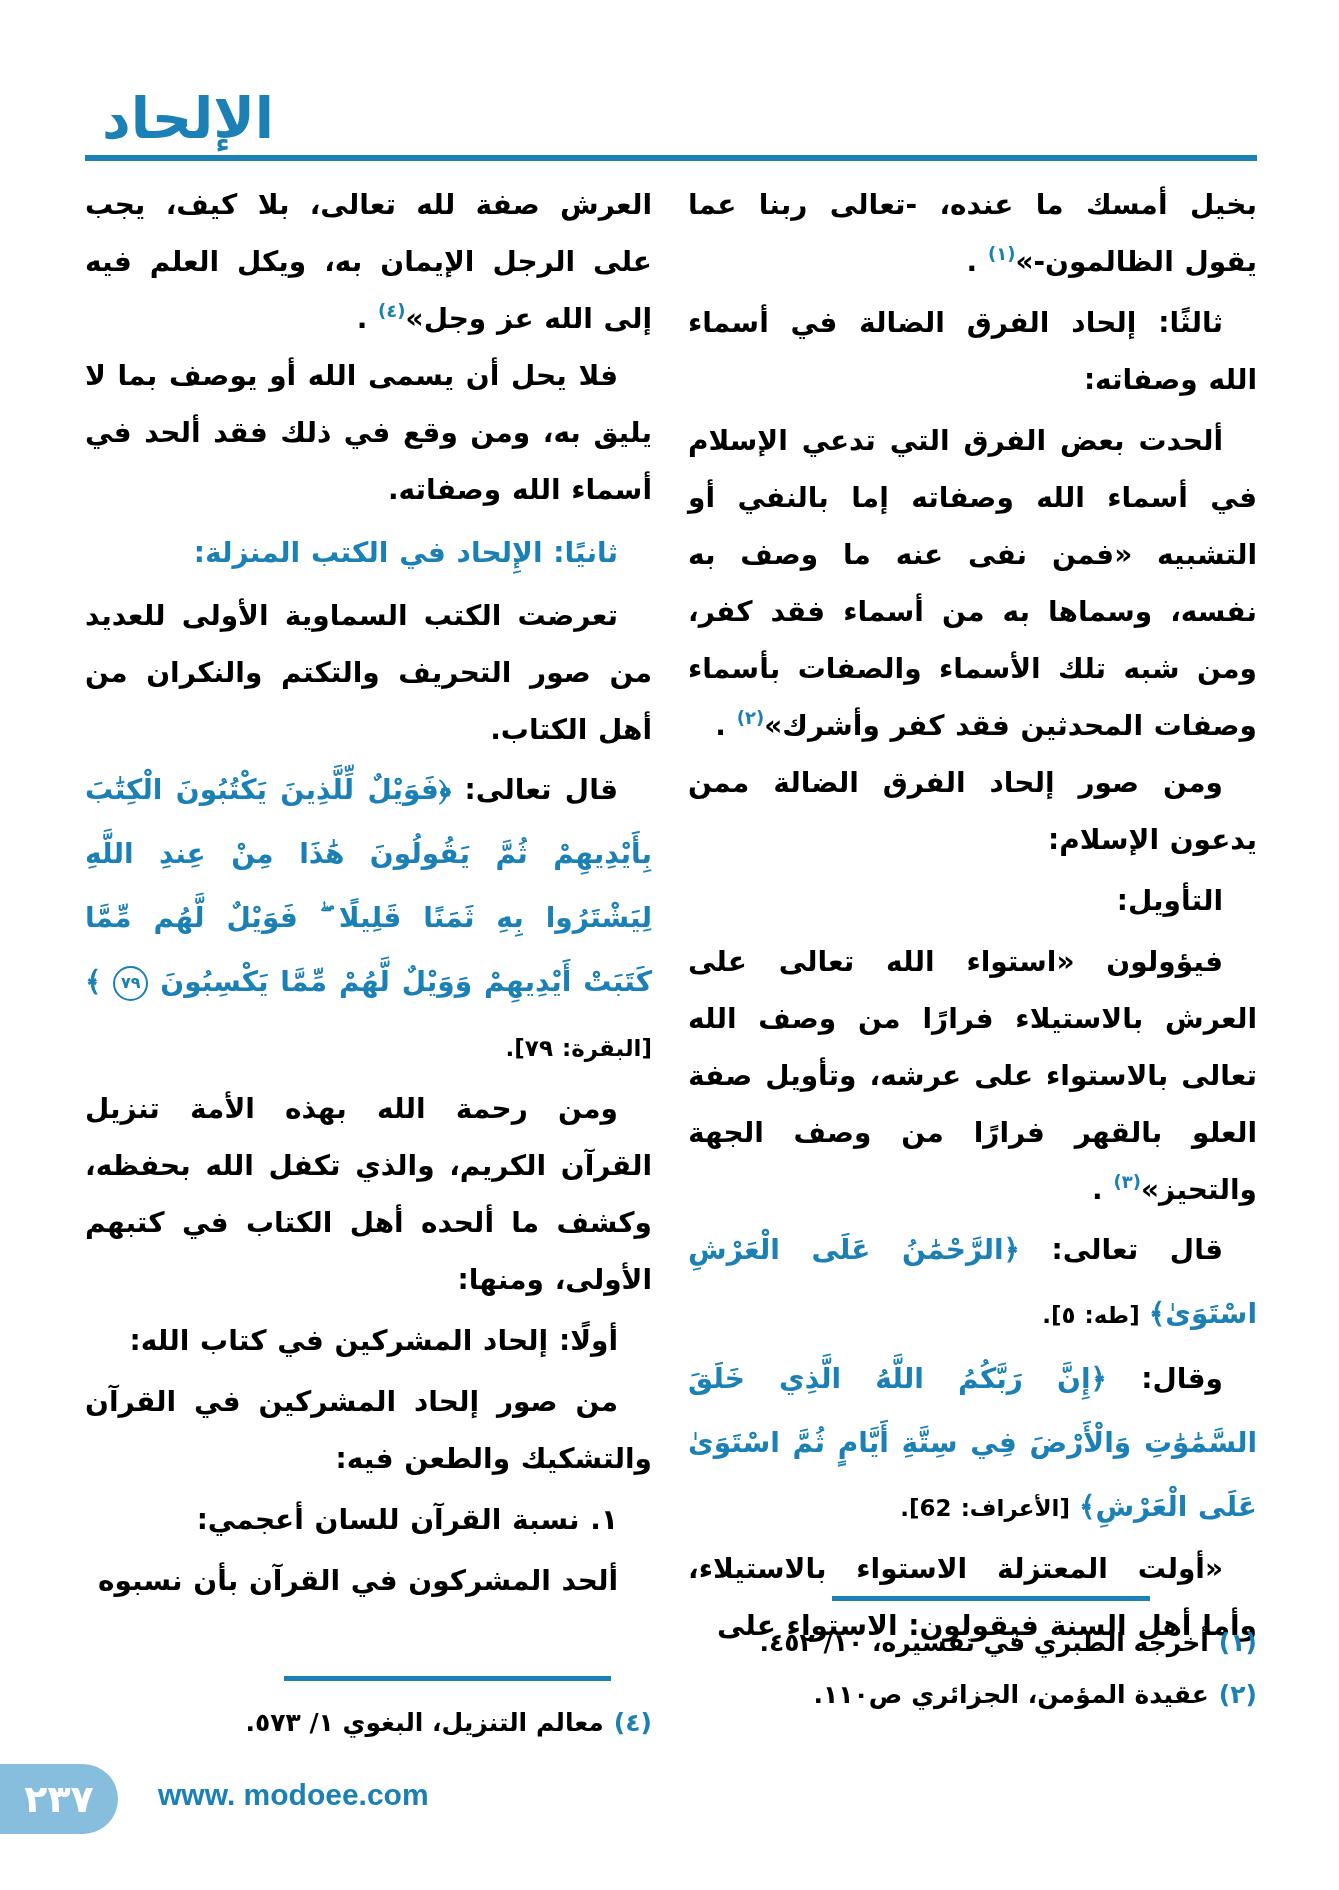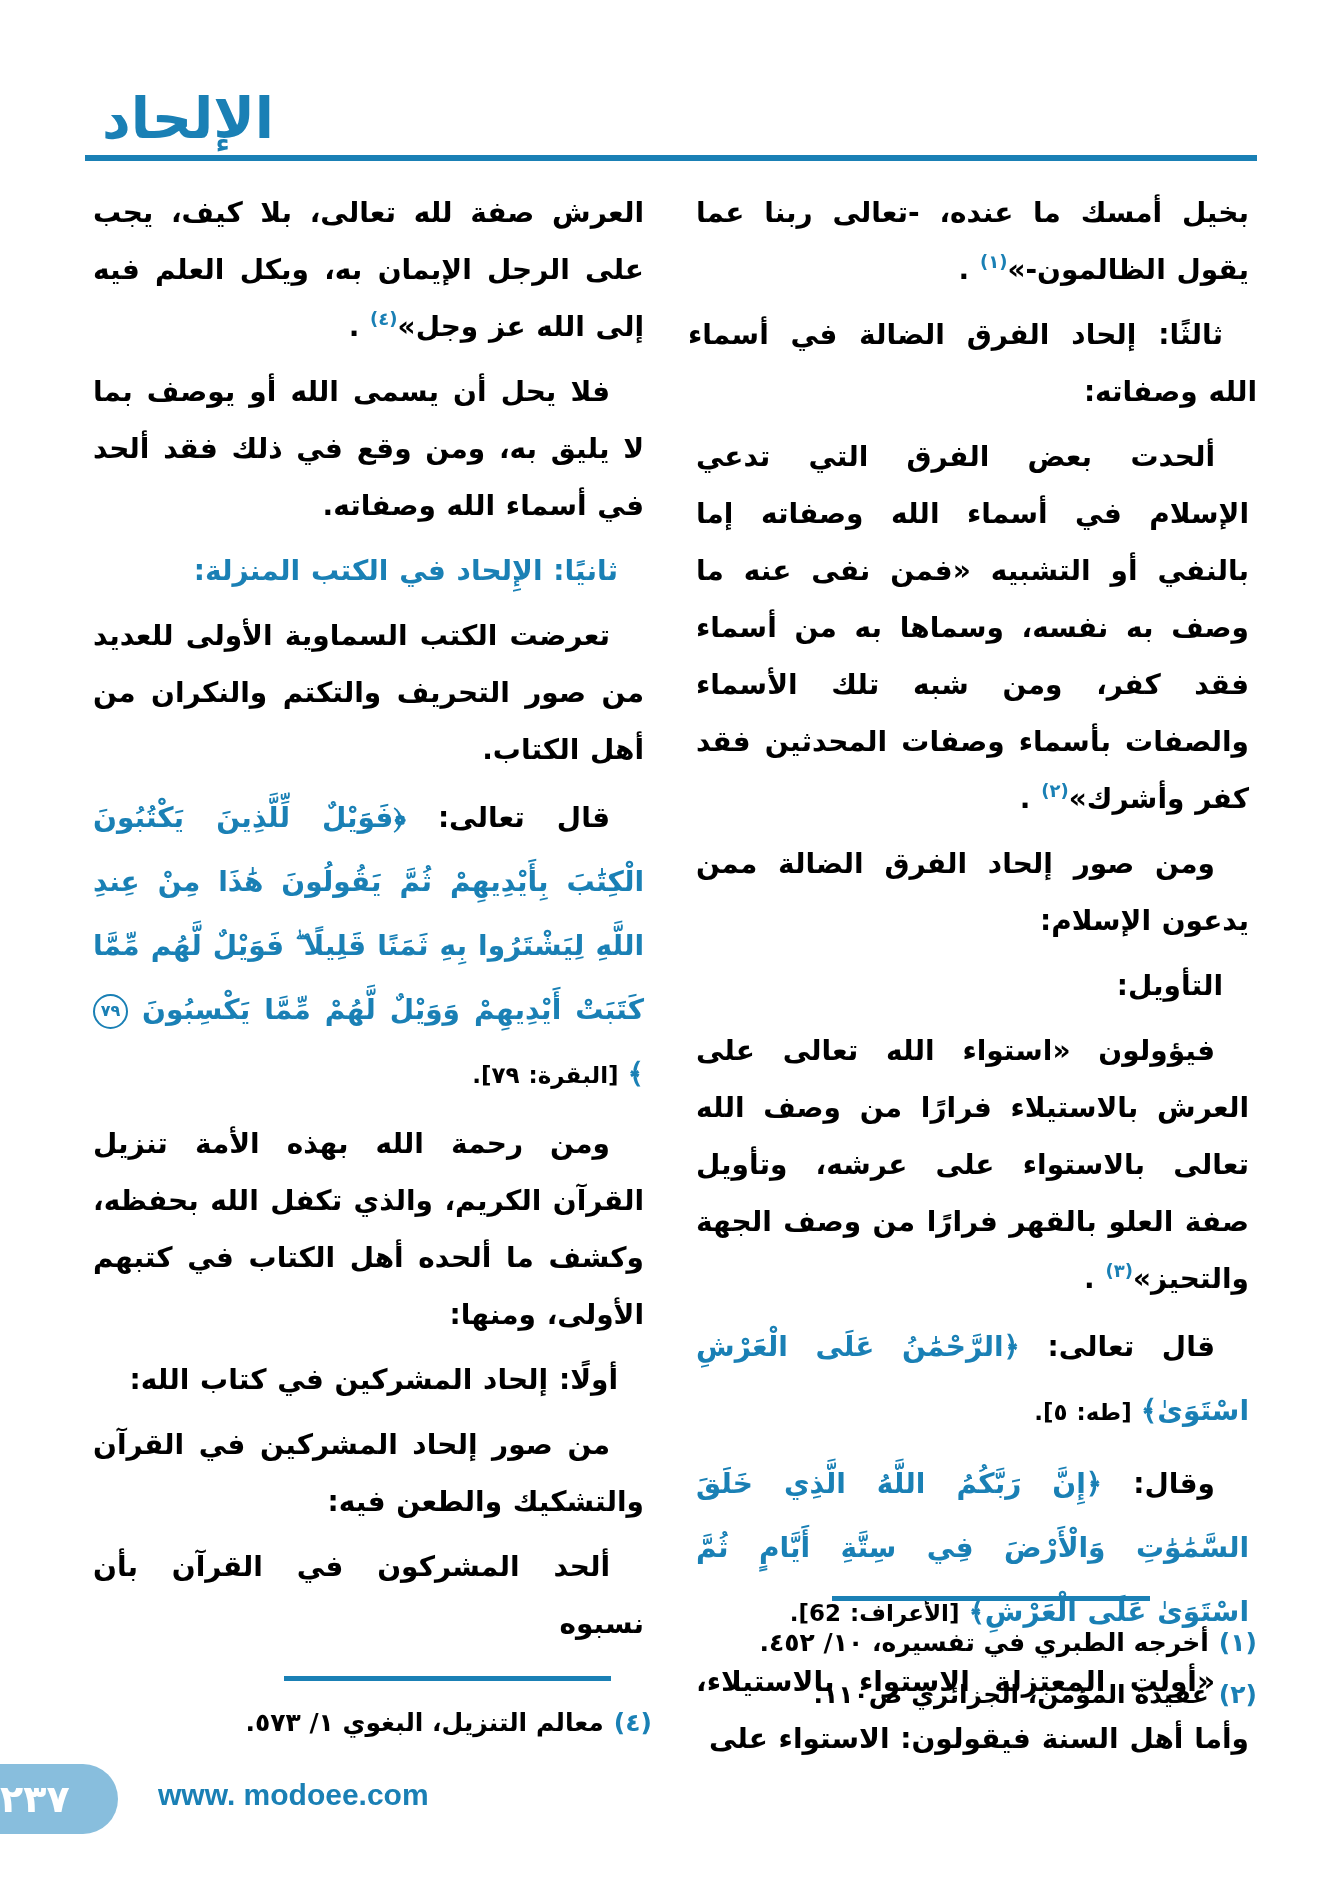--- a/index.html
+++ b/index.html
@@ -23,21 +23,21 @@
     line-height:1.1;
   }
   .header-rule{
     position:absolute;left:85px;top:155px;
     width:1172px;height:6px;background:var(--accent);
   }
   .col{position:absolute;top:176px;}
   .col-right{left:688px;width:569px;}
   .col-left{left:85px;width:567px;}
   .block{
-    margin:8px;
+    margin:0;
     text-align:justify;
     font-size:28px;
     line-height:57px;
     font-weight:bold;
     word-spacing:1px;
   }
   .block.indent{text-indent:34px;}
   .block.with-quran{line-height:64px;}
   .block.heading{margin:4px 0;}
   .block.heading-accent{color:var(--accent);margin:6px 0;}
@@ -77,21 +77,21 @@
     font-weight:bold;
     text-align:right;
   }
   .fn .fn-num{color:var(--accent);padding-left:10px;}
   .page-badge{
     position:absolute;left:0;top:1764px;
     width:118px;height:70px;
     background:var(--badge);
     border-radius:0 38px 38px 0;
     color:#ffffff;
-    display:flex;align-items:center;justify-content:flex-end;
+    display:flex;align-items:center;justify-content:center;
     font-size:38px;font-weight:bold;
   }
   .website{
     position:absolute;left:158px;top:1778px;
     color:var(--accent);
     font-size:30px;font-weight:bold;
     font-family:"Liberation Sans", sans-serif;
     direction:ltr;
   }
 </style>
@@ -114,20 +114,21 @@
   </div>
 <div class="col col-left">
     <p class="block body"><span class="seg-text">العرش صفة لله تعالى، بلا كيف، يجب على الرجل الإيمان به، ويكل العلم فيه إلى الله عز وجل»</span><span class="seg-ref">(٤)</span><span class="seg-text"> .</span></p>
     <p class="block body indent"><span class="seg-text">فلا يحل أن يسمى الله أو يوصف بما لا يليق به، ومن وقع في ذلك فقد ألحد في أسماء الله وصفاته.</span></p>
     <p class="block heading-accent indent"><span class="seg-text">ثانيًا: الإِلحاد في الكتب المنزلة:</span></p>
     <p class="block body indent"><span class="seg-text">تعرضت الكتب السماوية الأولى للعديد من صور التحريف والتكتم والنكران من أهل الكتاب.</span></p>
     <p class="block body indent with-quran"><span class="seg-text">قال تعالى: </span><span class="seg-quran">﴿فَوَيْلٌ لِّلَّذِينَ يَكْتُبُونَ الْكِتَٰبَ بِأَيْدِيهِمْ ثُمَّ يَقُولُونَ هَٰذَا مِنْ عِندِ اللَّهِ لِيَشْتَرُوا بِهِ ثَمَنًا قَلِيلًا ۖ فَوَيْلٌ لَّهُم مِّمَّا كَتَبَتْ أَيْدِيهِمْ وَوَيْلٌ لَّهُمْ مِّمَّا يَكْسِبُونَ </span><span class="seg-ayah">٧٩</span><span class="seg-quran"> ﴾</span><span class="seg-cite"> [البقرة: ٧٩].</span></p>
     <p class="block body indent"><span class="seg-text">ومن رحمة الله بهذه الأمة تنزيل القرآن الكريم، والذي تكفل الله بحفظه، وكشف ما ألحده أهل الكتاب في كتبهم الأولى، ومنها:</span></p>
     <p class="block heading indent"><span class="seg-text">أولًا: إلحاد المشركين في كتاب الله:</span></p>
     <p class="block body indent"><span class="seg-text">من صور إلحاد المشركين في القرآن والتشكيك والطعن فيه:</span></p>
+    <p class="block heading indent"><span class="seg-text">١. نسبة القرآن للسان أعجمي:</span></p>
     <p class="block body indent"><span class="seg-text">ألحد المشركون في القرآن بأن نسبوه</span></p>
   </div>
 
 <div class="footnotes footnotes-right">
   <div class="fn-rule fn-rule-right"></div>
   <div class="fn-list">
       <p class="fn"><span class="fn-num">(١)</span><span class="fn-text">أخرجه الطبري في تفسيره، ١٠/ ٤٥٢.</span></p>
       <p class="fn"><span class="fn-num">(٢)</span><span class="fn-text">عقيدة المؤمن، الجزائري ص١١٠.</span></p>
     </div>
 </div>

